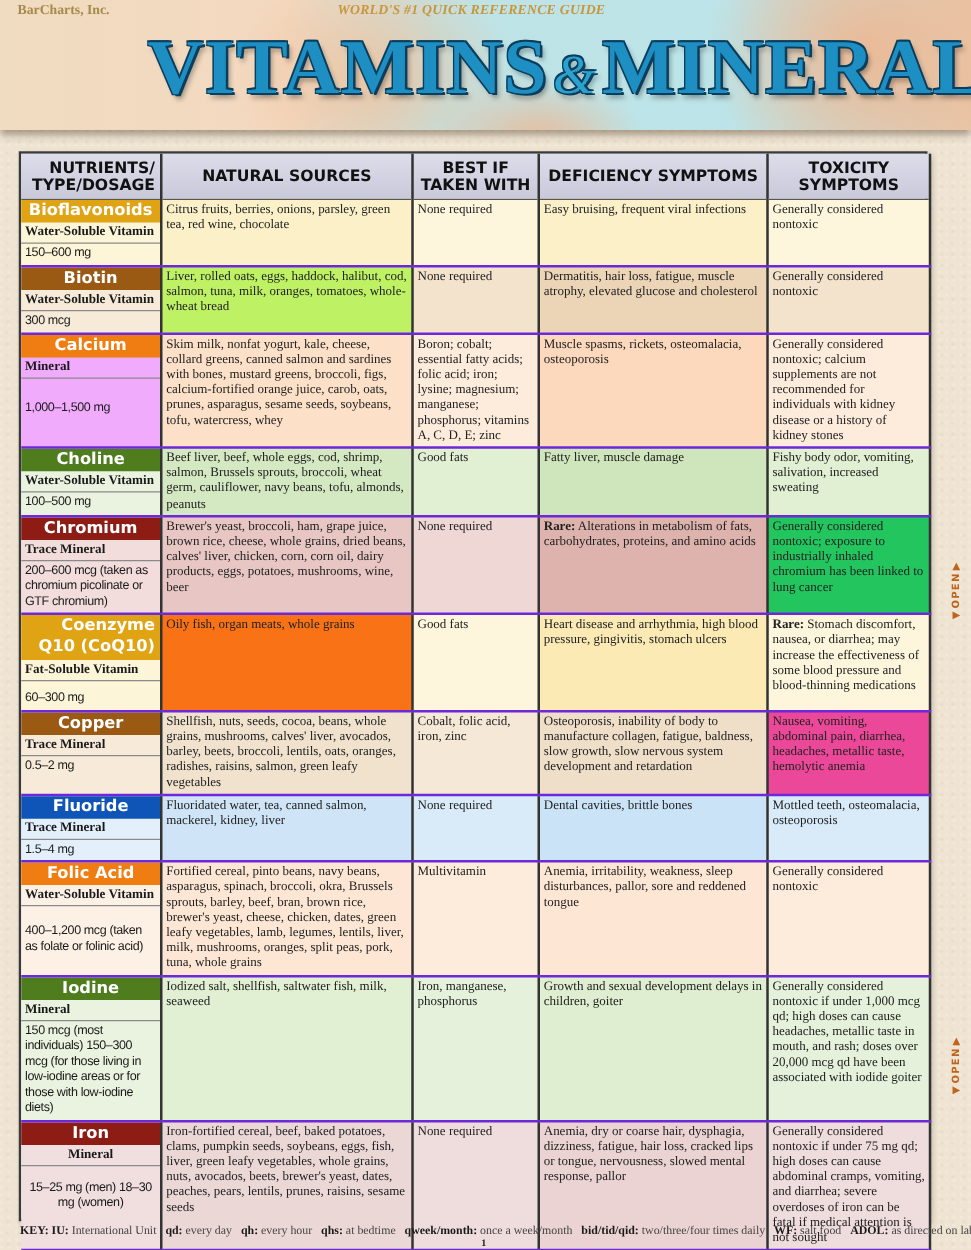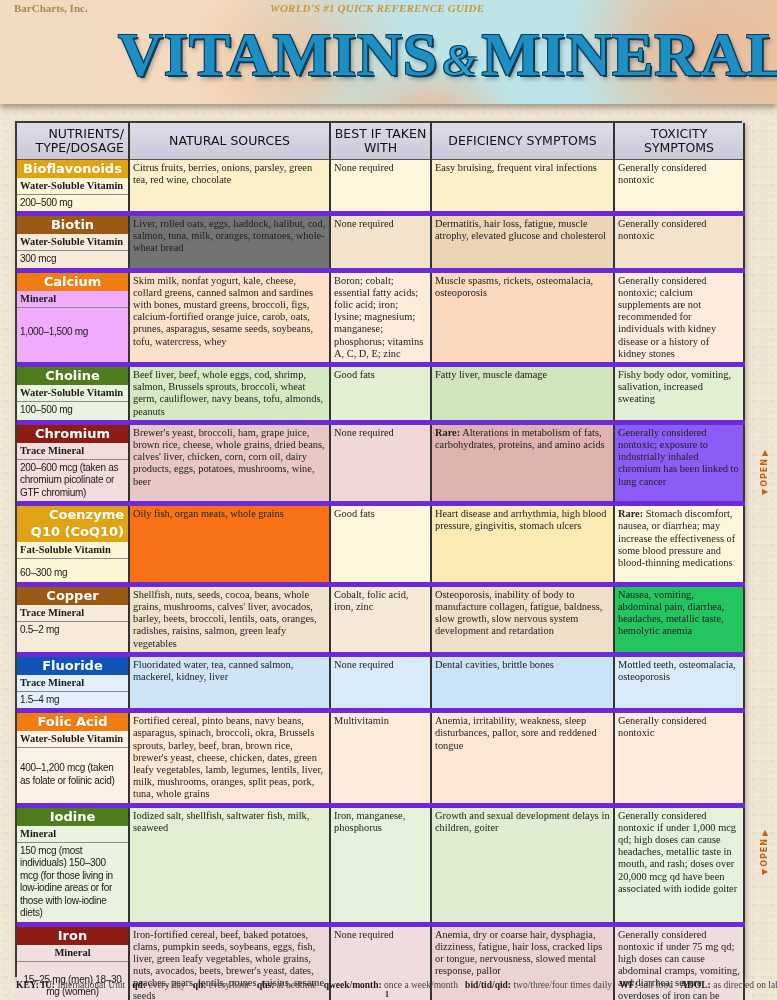--- a/index.html
+++ b/index.html
@@ -62,28 +62,28 @@
 
   
   .table-wrap {
     position: absolute; left: 15px; top: 121px; width: 727px; height: 856px;
     border: 2px solid #3a3a3a; background: #fff;
     box-shadow: 3px 4px 6px rgba(60,40,20,0.45);
   }
   table { border-collapse: collapse; width: 100%; height: 100%; table-layout: fixed; }
   th {
     background: linear-gradient(180deg, #dcdcea, #c9c9da);
-    font-family: "DejaVu Sans", sans-serif; font-weight: normal; font-size: 12.5px;
+    font-family: "DejaVu Sans", sans-serif; font-weight: bold; font-size: 12.5px;
     color: #111; height: 36px; border-right: 2px solid #333; border-bottom: 1px solid #555;
     line-height: 14px; text-transform: uppercase;
   }
   th.nut { text-align: right; padding-right: 4px; }
   td {
     vertical-align: top; font-size: 10.4px; line-height: 12.2px; color: #222;
-    padding: 2px 3px; border-right: 2px solid #333; border-bottom: 5px solid #6d28d9;
+    padding: 2px 3px; border-right: 2px solid #333; border-bottom: 2px solid #6d28d9;
   }
   td.namecell { padding: 0; border-right: 2px solid #333; }
   .nut-name {
     font-family: "DejaVu Sans", sans-serif; font-weight: bold; font-size: 13px;
     color: #fff; text-align: center; line-height: 17px; height: 18px;
   }
   .nut-name.two { height: 36px; text-align: right; padding-right: 4px; }
   .nut-type {
     font-weight: bold; font-size: 10.5px; line-height: 14px; padding: 1px 3px;
     border-bottom: 1px solid #8a8a8a; color: #1a1a1a;
@@ -134,35 +134,35 @@
         <th>DEFICIENCY SYMPTOMS</th>
         <th>TOXICITY SYMPTOMS</th>
       </tr>
     </thead>
     <tbody>
 
       <tr style="height:54px">
         <td class="namecell" style="background:#fdf5d8">
           <div class="nut-name" style="background:#e0a313">Bioflavonoids</div>
           <div class="nut-type">Water-Soluble Vitamin</div>
-          <div class="nut-dose">200–500 mg</div>
+          <div class="nut-dose">150–600 mg</div>
         </td>
         <td style="background:#fbf0c8">Citrus fruits, berries, onions, parsley, green tea, red wine, chocolate</td>
         <td style="background:#fdf6dc">None required</td>
         <td style="background:#fbf0c8">Easy bruising, frequent viral infections</td>
         <td style="background:#fdf6dc">Generally considered nontoxic</td>
       </tr>
 
       <tr style="height:46px">
         <td class="namecell" style="background:#f7ead8">
           <div class="nut-name" style="background:#9a5a14">Biotin</div>
           <div class="nut-type">Water-Soluble Vitamin</div>
           <div class="nut-dose">300 mcg</div>
         </td>
-        <td style="background:#737373">Liver, rolled oats, eggs, haddock, halibut, cod, salmon, tuna, milk, oranges, tomatoes, whole-wheat bread</td>
+        <td style="background:#bef264">Liver, rolled oats, eggs, haddock, halibut, cod, salmon, tuna, milk, oranges, tomatoes, whole-wheat bread</td>
         <td style="background:#f3e3cc">None required</td>
         <td style="background:#ecd4b6">Dermatitis, hair loss, fatigue, muscle atrophy, elevated glucose and cholesterol</td>
         <td style="background:#f3e3cc">Generally considered nontoxic</td>
       </tr>
 
 
       <tr style="height:82px">
         <td class="namecell" style="background:#f0abfc">
           <div class="nut-name" style="background:#f07d12">Calcium</div>
           <div class="nut-type">Mineral</div>
@@ -188,21 +188,21 @@
 
       <tr style="height:70px">
         <td class="namecell" style="background:#f3dddc">
           <div class="nut-name" style="background:#8c1c14">Chromium</div>
           <div class="nut-type">Trace Mineral</div>
           <div class="nut-dose">200–600 mcg (taken as chromium picolinate or GTF chromium)</div>
         </td>
         <td style="background:#e8c6c3">Brewer's yeast, broccoli, ham, grape juice, brown rice, cheese, whole grains, dried beans, calves' liver, chicken, corn, corn oil, dairy products, eggs, potatoes, mushrooms, wine, beer</td>
         <td style="background:#efd7d5">None required</td>
         <td style="background:#deb3ae"><b class="rare">Rare:</b><span> Alterations in metabolism of fats, carbohydrates, proteins, and amino acids</span></td>
-        <td style="background:#8b5cf6">Generally considered nontoxic; exposure to industrially inhaled chromium has been linked to lung cancer</td>
+        <td style="background:#22c55e">Generally considered nontoxic; exposure to industrially inhaled chromium has been linked to lung cancer</td>
       </tr>
 
       <tr style="height:74px">
         <td class="namecell" style="background:#fdf5d8">
           <div class="nut-name two" style="background:#e0a313">Coenzyme Q10 (CoQ10)</div>
           <div class="nut-type">Fat-Soluble Vitamin</div>
           <div class="nut-dose" style="padding-top:8px">60–300 mg</div>
         </td>
         <td style="background:#f97316">Oily fish, organ meats, whole grains</td>
         <td style="background:#fdf6dc">Good fats</td>
@@ -212,21 +212,21 @@
 
       <tr style="height:50px">
         <td class="namecell" style="background:#f7ead8">
           <div class="nut-name" style="background:#9a5a14">Copper</div>
           <div class="nut-type">Trace Mineral</div>
           <div class="nut-dose">0.5–2 mg</div>
         </td>
         <td style="background:#f1e2cd">Shellfish, nuts, seeds, cocoa, beans, whole grains, mushrooms, calves' liver, avocados, barley, beets, broccoli, lentils, oats, oranges, radishes, raisins, salmon, green leafy vegetables</td>
         <td style="background:#f5e8d6">Cobalt, folic acid, iron, zinc</td>
         <td style="background:#f0dfc8">Osteoporosis, inability of body to manufacture collagen, fatigue, baldness, slow growth, slow nervous system development and retardation</td>
-        <td style="background:#22c55e">Nausea, vomiting, abdominal pain, diarrhea, headaches, metallic taste, hemolytic anemia</td>
+        <td style="background:#ec4899">Nausea, vomiting, abdominal pain, diarrhea, headaches, metallic taste, hemolytic anemia</td>
       </tr>
 
       <tr style="height:44px">
         <td class="namecell" style="background:#e3f0fb">
           <div class="nut-name" style="background:#0f55b8">Fluoride</div>
           <div class="nut-type">Trace Mineral</div>
           <div class="nut-dose">1.5–4 mg</div>
         </td>
         <td style="background:#cfe5f7">Fluoridated water, tea, canned salmon, mackerel, kidney, liver</td>
         <td style="background:#d9ebf9">None required</td>

